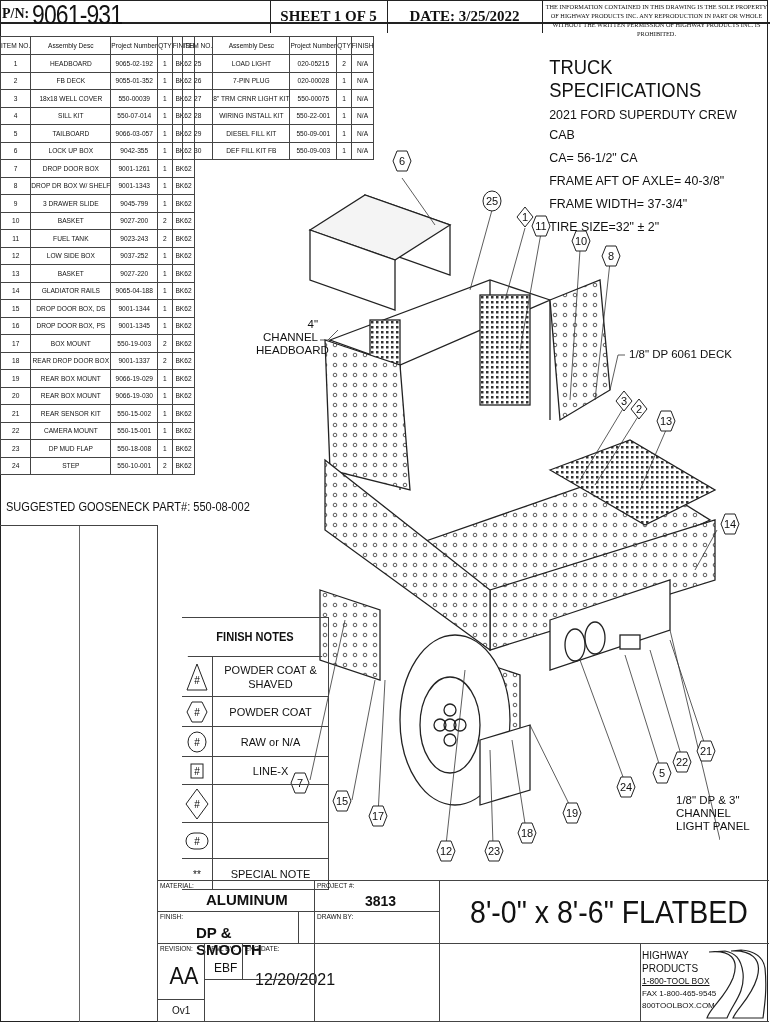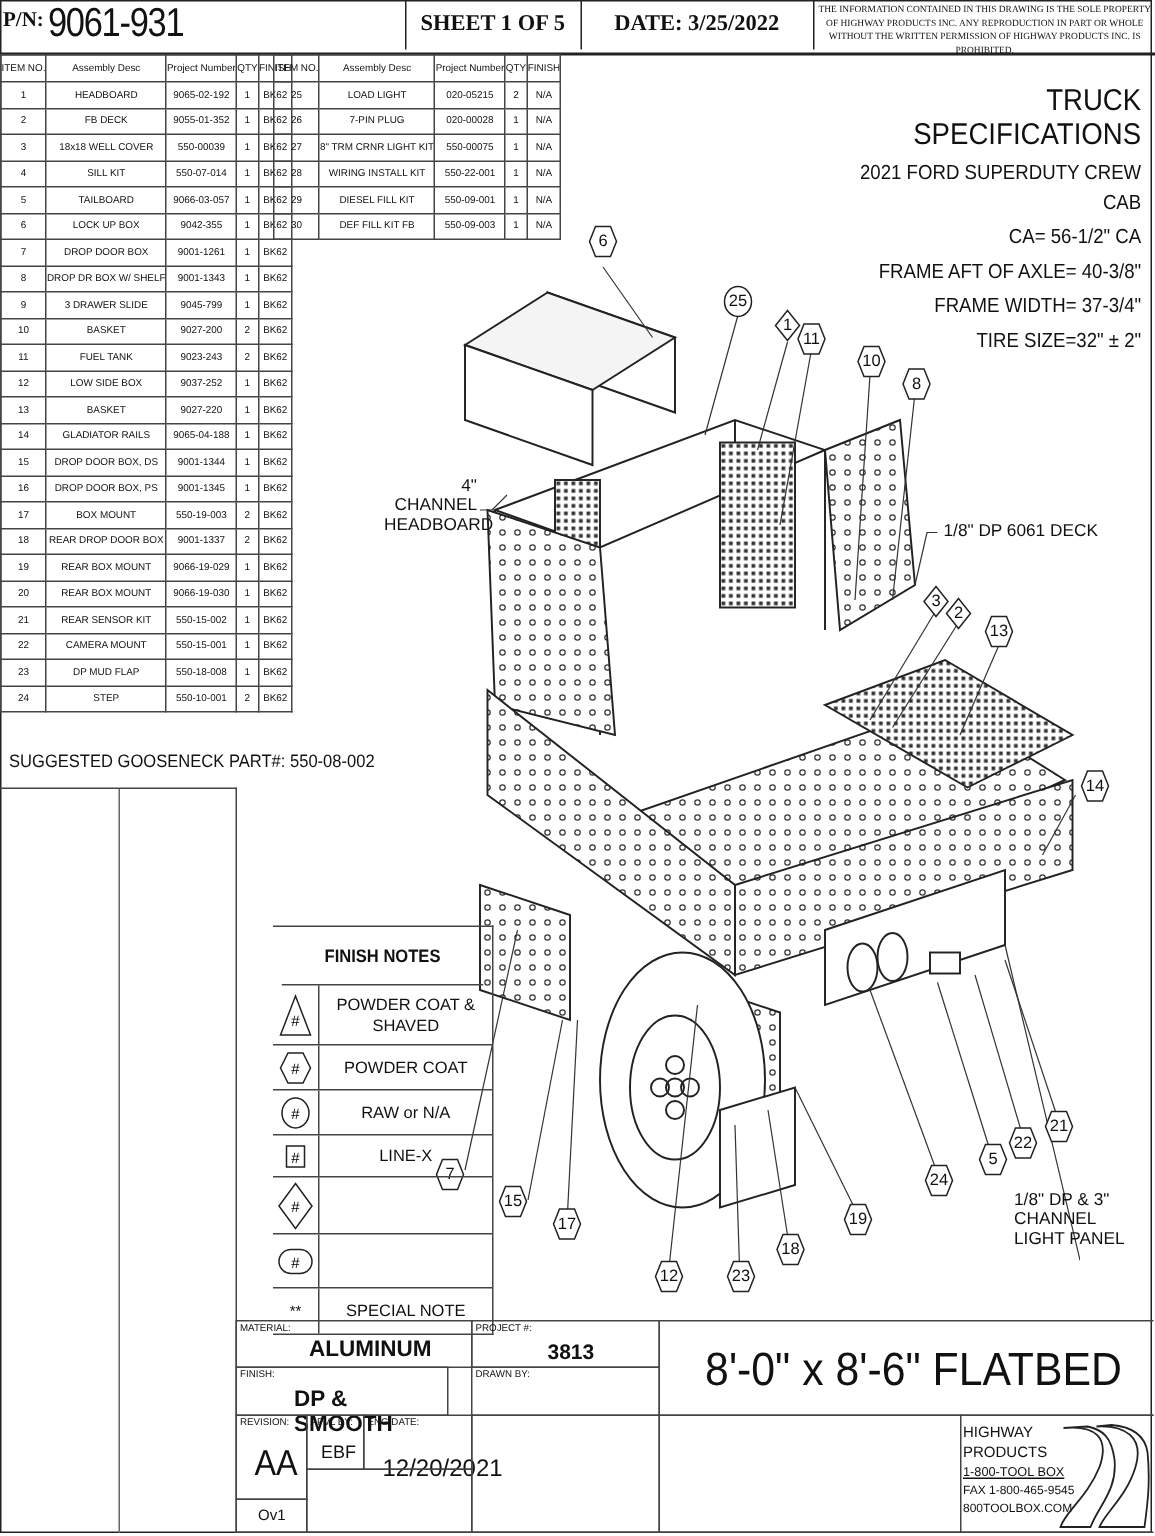--- a/index.html
+++ b/index.html
@@ -1,38 +1,38 @@
 <!DOCTYPE html>
 <html><head>
 <meta charset="utf-8">
 <style>
   html, body { margin:0; padding:0; background:#fff; }
   body { width:770px; height:1024px; position:relative; overflow:hidden; font-family:"Liberation Sans", sans-serif; color:#111; }
   .abs { position:absolute; }
   .frame { position:absolute; left:0; top:0; width:768px; height:1022px; border:1px solid #222; box-sizing:border-box; }
   
-  .hdr { position:absolute; top:0; left:0; width:770px; height:37px; border-bottom:2px solid #222; box-sizing:border-box; }
+  .hdr { position:absolute; top:0; left:0; width:770px; height:24px; border-bottom:2px solid #222; box-sizing:border-box; }
   .hdr-pn { position:absolute; left:0; top:0; width:270px; height:33px; border-right:1px solid #222; }
   .hdr-pn .lbl { position:absolute; left:2px; top:6px; font-family:"Liberation Serif", serif; font-weight:bold; font-size:14px; }
   .hdr-pn .val { position:absolute; left:32px; top:0px; font-size:27px; letter-spacing:-1px; transform:scaleX(0.85); transform-origin:left; }
   .hdr-sheet { position:absolute; left:270px; top:0; width:117px; height:33px; border-right:1px solid #222; font-family:"Liberation Serif", serif; font-weight:bold; font-size:15px; display:flex; align-items:center; justify-content:center; }
   .hdr-date { position:absolute; left:387px; top:0; width:155px; height:33px; border-right:1px solid #222; font-family:"Liberation Serif", serif; font-weight:bold; font-size:15px; display:flex; align-items:center; justify-content:center; }
   .hdr-notice { position:absolute; left:543px; top:2px; width:227px; font-family:"Liberation Serif", serif; font-size:6.3px; line-height:9px; text-align:center; }
   
   table.bom { position:absolute; border-collapse:collapse; font-size:6.6px; }
   table.bom th, table.bom td { border:1px solid #444; padding:0; text-align:center; white-space:nowrap; overflow:hidden; }
   table.bom th { font-weight:normal; height:17px; }
   table.bom td { height:16.5px; }
   #bom-left { left:0; top:36px; }
   #bom-right { left:182px; top:36px; }
   .gooseneck { position:absolute; left:6px; top:500px; font-size:12px; transform:scaleX(0.92); transform-origin:left; }
   .left-box { position:absolute; left:0; top:525px; width:158px; height:497px; border-top:1px solid #444; border-right:1px solid #444; box-sizing:border-box; }
   .left-box .div { position:absolute; left:79px; top:0; width:1px; height:100%; background:#666; }
   
-  .specs { position:absolute; left:540px; top:56px; width:230px; text-align:right; }
+  .specs { position:absolute; left:540px; top:56px; width:230px; text-align:left; }
   .specs .title { font-size:20px; transform:scaleX(0.92); }
   .specs .line { font-size:13.5px; margin-top:3px; transform:scaleX(0.92); line-height:20px; }
   
   .fin { position:absolute; left:157px; top:617px; width:147px; border:1px solid #444; border-left:none; box-sizing:border-box;margin-left:25px; }
   .fin .fh { height:38px; display:flex; align-items:center; justify-content:center; font-size:12px; font-weight:bold; transform:scaleX(0.92); border-bottom:1px solid #444; }
   .fin .row { display:flex; border-bottom:1px solid #444; box-sizing:border-box; }
   .fin .row:last-child { border-bottom:none; }
   .fin .sym { width:30px; border-right:1px solid #444; display:flex; align-items:center; justify-content:center; font-size:10px; }
   .fin .txt { flex:1; display:flex; align-items:center; justify-content:center; text-align:center; font-size:11px; line-height:14px; }
   

